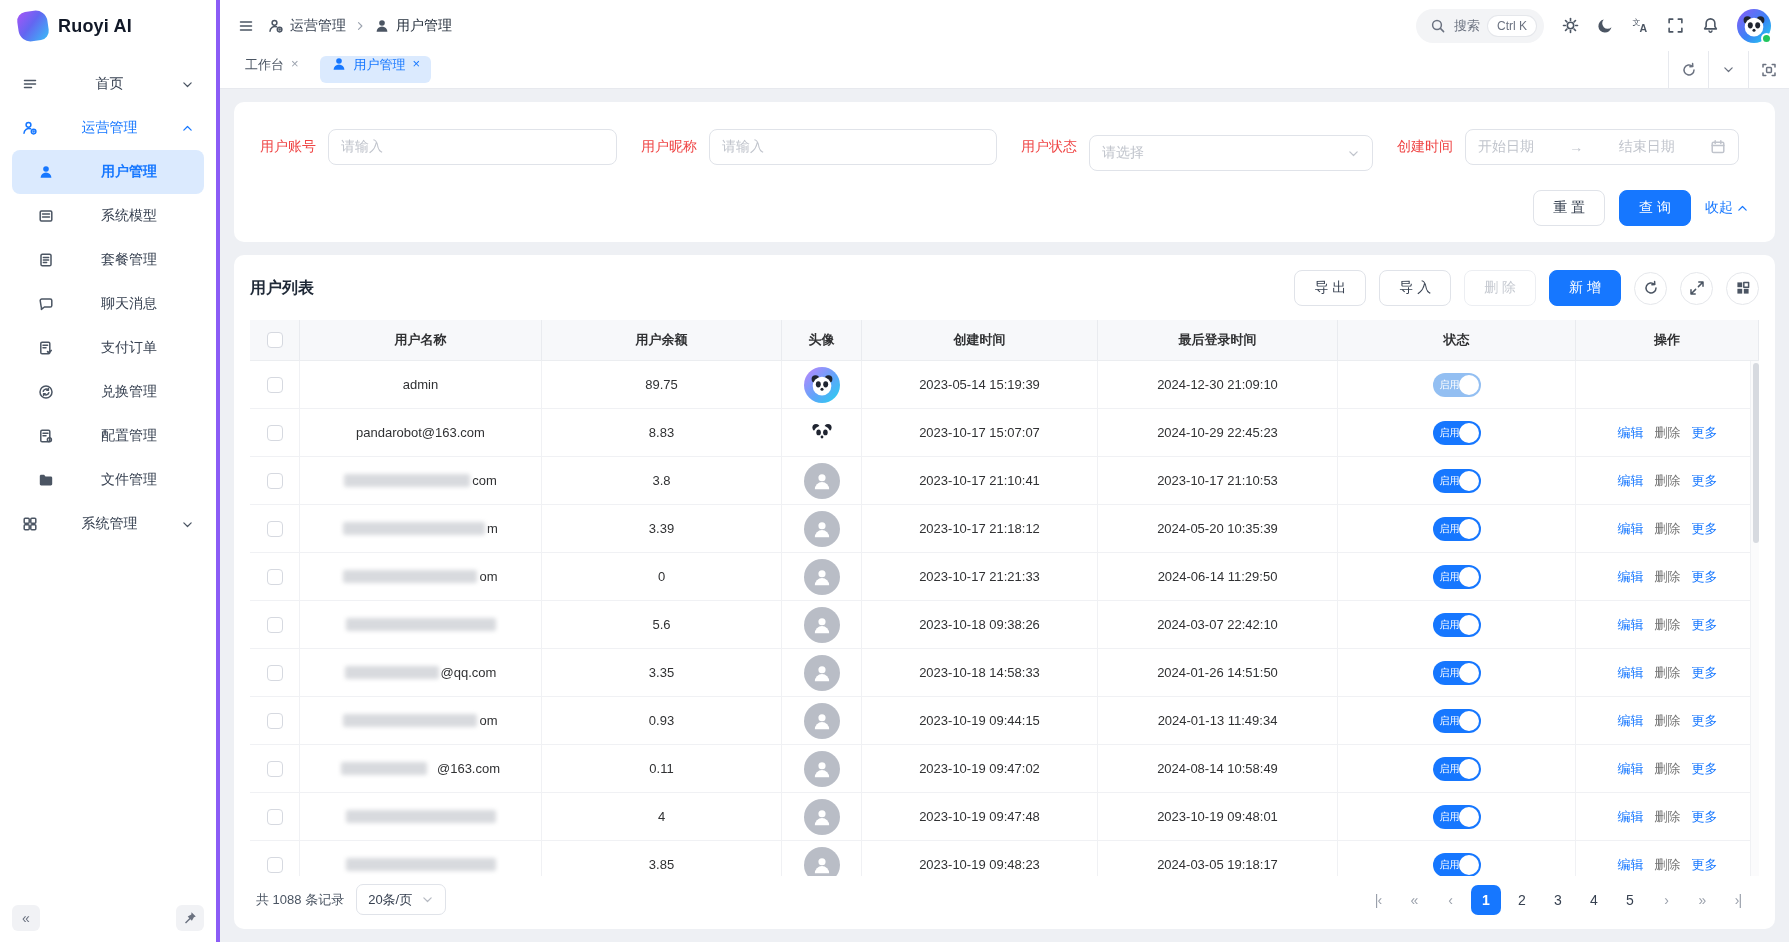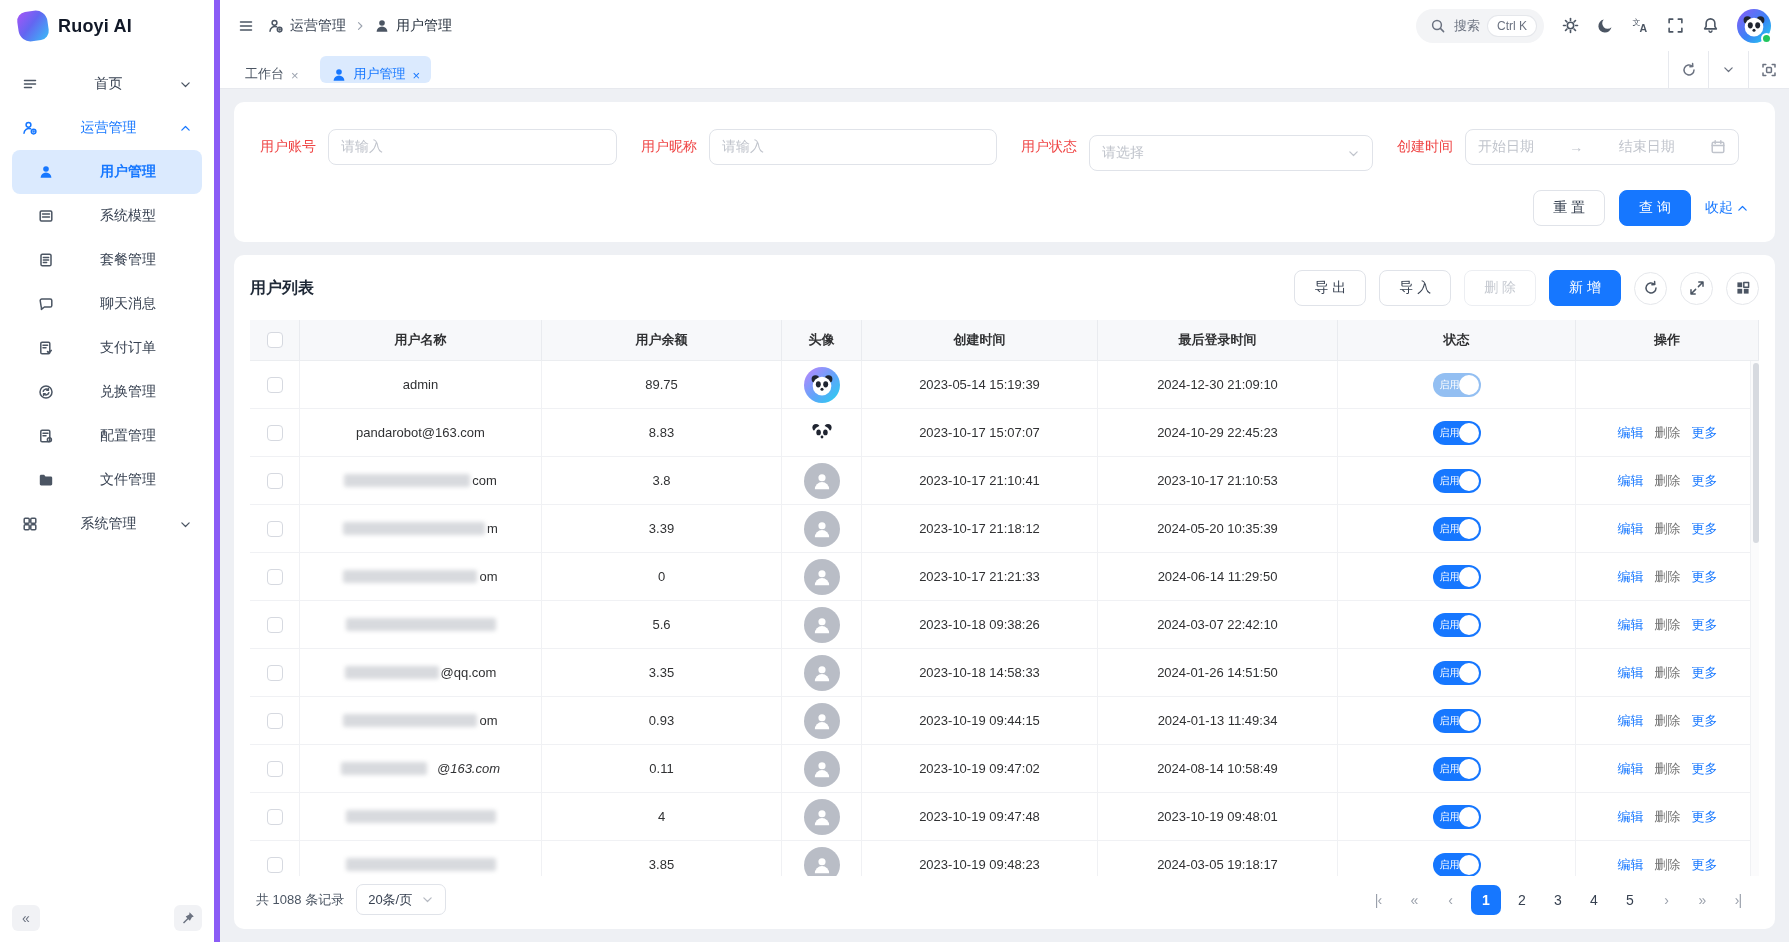--- a/index.html
+++ b/index.html
@@ -1,21 +1,21 @@
 <!DOCTYPE html>
 <html><head>
 <meta charset="utf-8">
 <style>
   * { margin:0; padding:0; box-sizing:border-box; }
   html,body { width:1789px; height:942px; overflow:hidden; }
   body { font-family:"Liberation Sans","DejaVu Sans",sans-serif; font-size:13px; color:#333; background:#eef0f4; }
   .app { display:flex; width:100%; height:100%; }
 
   
-  .sidebar { width:220px; background:#fff; border-right:6px solid #8b5cf6; display:flex; flex-direction:column; flex:none; }
+  .sidebar { width:220px; background:#fff; border-right:4px solid #8b5cf6; display:flex; flex-direction:column; flex:none; }
   .logo { height:52px; display:flex; align-items:center; gap:10px; padding:0 18px; }
   .logo-mark { width:30px; height:30px; border-radius:9px 40% 9px 40%; background:linear-gradient(135deg,#a855f7 0%,#6366f1 45%,#38bdf8 100%); transform:rotate(-8deg); }
   .logo-text { font-size:18px; font-weight:bold; color:#111827; letter-spacing:.2px; }
   .menu { flex:1; padding:10px 12px; overflow:hidden; }
   .menu-item { height:44px; display:flex; align-items:center; gap:10px; padding:0 10px; border-radius:8px; color:#374151; font-size:14px; cursor:pointer; }
   .menu-item .lbl { flex:1;text-align:center; }
   .menu-item .chev { color:#9ca3af; display:flex; }
   .menu-item.parent-open { color:#1677ff; }
   .menu-item.parent-open .chev { color:#1677ff; }
   .submenu .menu-item { padding-left:26px; }
@@ -36,21 +36,21 @@
   .breadcrumb .sep { color:#9ca3af; display:flex; }
   .top-right { margin-left:auto; display:flex; align-items:center; gap:18px;justify-content:flex-end; }
   .search { height:34px; background:#f3f4f6; border-radius:17px; display:flex; align-items:center; gap:8px; padding:0 6px 0 14px; color:#6b7280; cursor:pointer; min-width:128px; }
   .search .ic { display:flex; color:#6b7280; }
   .search .kbd { background:#fff; border-radius:12px; padding:3px 9px; font-size:12px; color:#6b7280; box-shadow:0 0 0 1px #e5e7eb; }
   .avatar { width:34px; height:34px; border-radius:50%; position:relative; background:linear-gradient(135deg,#8b5cf6,#3b82f6 55%,#22d3ee); display:flex; align-items:center; justify-content:center; cursor:pointer; }
   .avatar .dot { position:absolute; right:-1px; bottom:-1px; width:11px; height:11px; border-radius:50%; background:#22c55e; border:2px solid #fff; }
 
   .tabbar { height:38px; background:#fff; border-bottom:1px solid #e7e9ee; display:flex; align-items:stretch; flex:none; }
   .tabs { display:flex; align-items:center; gap:10px; padding:0 14px; flex:1; }
-  .tab { height:27px; display:flex; align-items:flex-end; gap:7px; padding:0 11px; border-radius:6px; color:#4b5563; font-size:13px; cursor:pointer; }
+  .tab { height:27px; display:flex; align-items:flex-start; gap:7px; padding:0 11px; border-radius:6px; color:#4b5563; font-size:13px; cursor:pointer; }
   .tab .x { color:#9ca3af; font-size:13px; }
   .tab.active { background:#dbeafe; color:#1677ff; }
   .tab.active .x { color:#1677ff; }
   .tab.active .ic { display:flex; color:#1677ff; }
   .tab-tools { display:flex; border-left:1px solid #e7e9ee; }
   .tab-tool { width:40px; display:flex; align-items:center; justify-content:center; color:#6b7280; border-right:1px solid #e7e9ee; cursor:pointer; }
   .tab-tool:last-child { border-right:none; }
 
   .content { flex:1; padding:13px 14px; display:flex; flex-direction:column; gap:13px; overflow:hidden; }
   .card { background:#fff; border-radius:10px; }
@@ -730,21 +730,21 @@
                   <span class="alink red">删除</span>
                   <span class="alink blue">更多</span>
                 </div>
               </div>
               <div class="trow">
                 <div class="cell c-check">
                   <span class="cb"></span>
                 </div>
                 <div class="cell c-name">
                   <span class="mask" style="width: 86px;"></span>
-                  <span style="margin-left: 10px; font-style: italic;">@163.com</span>
+                  <span style="margin-left: 10px;">@163.com</span>
                 </div>
                 <div class="cell c-bal">0.11</div>
                 <div class="cell c-av">
                   <div class="av generic">
                     <svg width="22" height="22" viewBox="0 0 16 16">
                       <circle cx="8" cy="5.6" r="2.6" fill="#fff"></circle>
                       <path d="M2.8 14a5.2 5.2 0 0 1 10.4 0z" fill="#fff"></path>
                     </svg>
                   </div>
                 </div>

